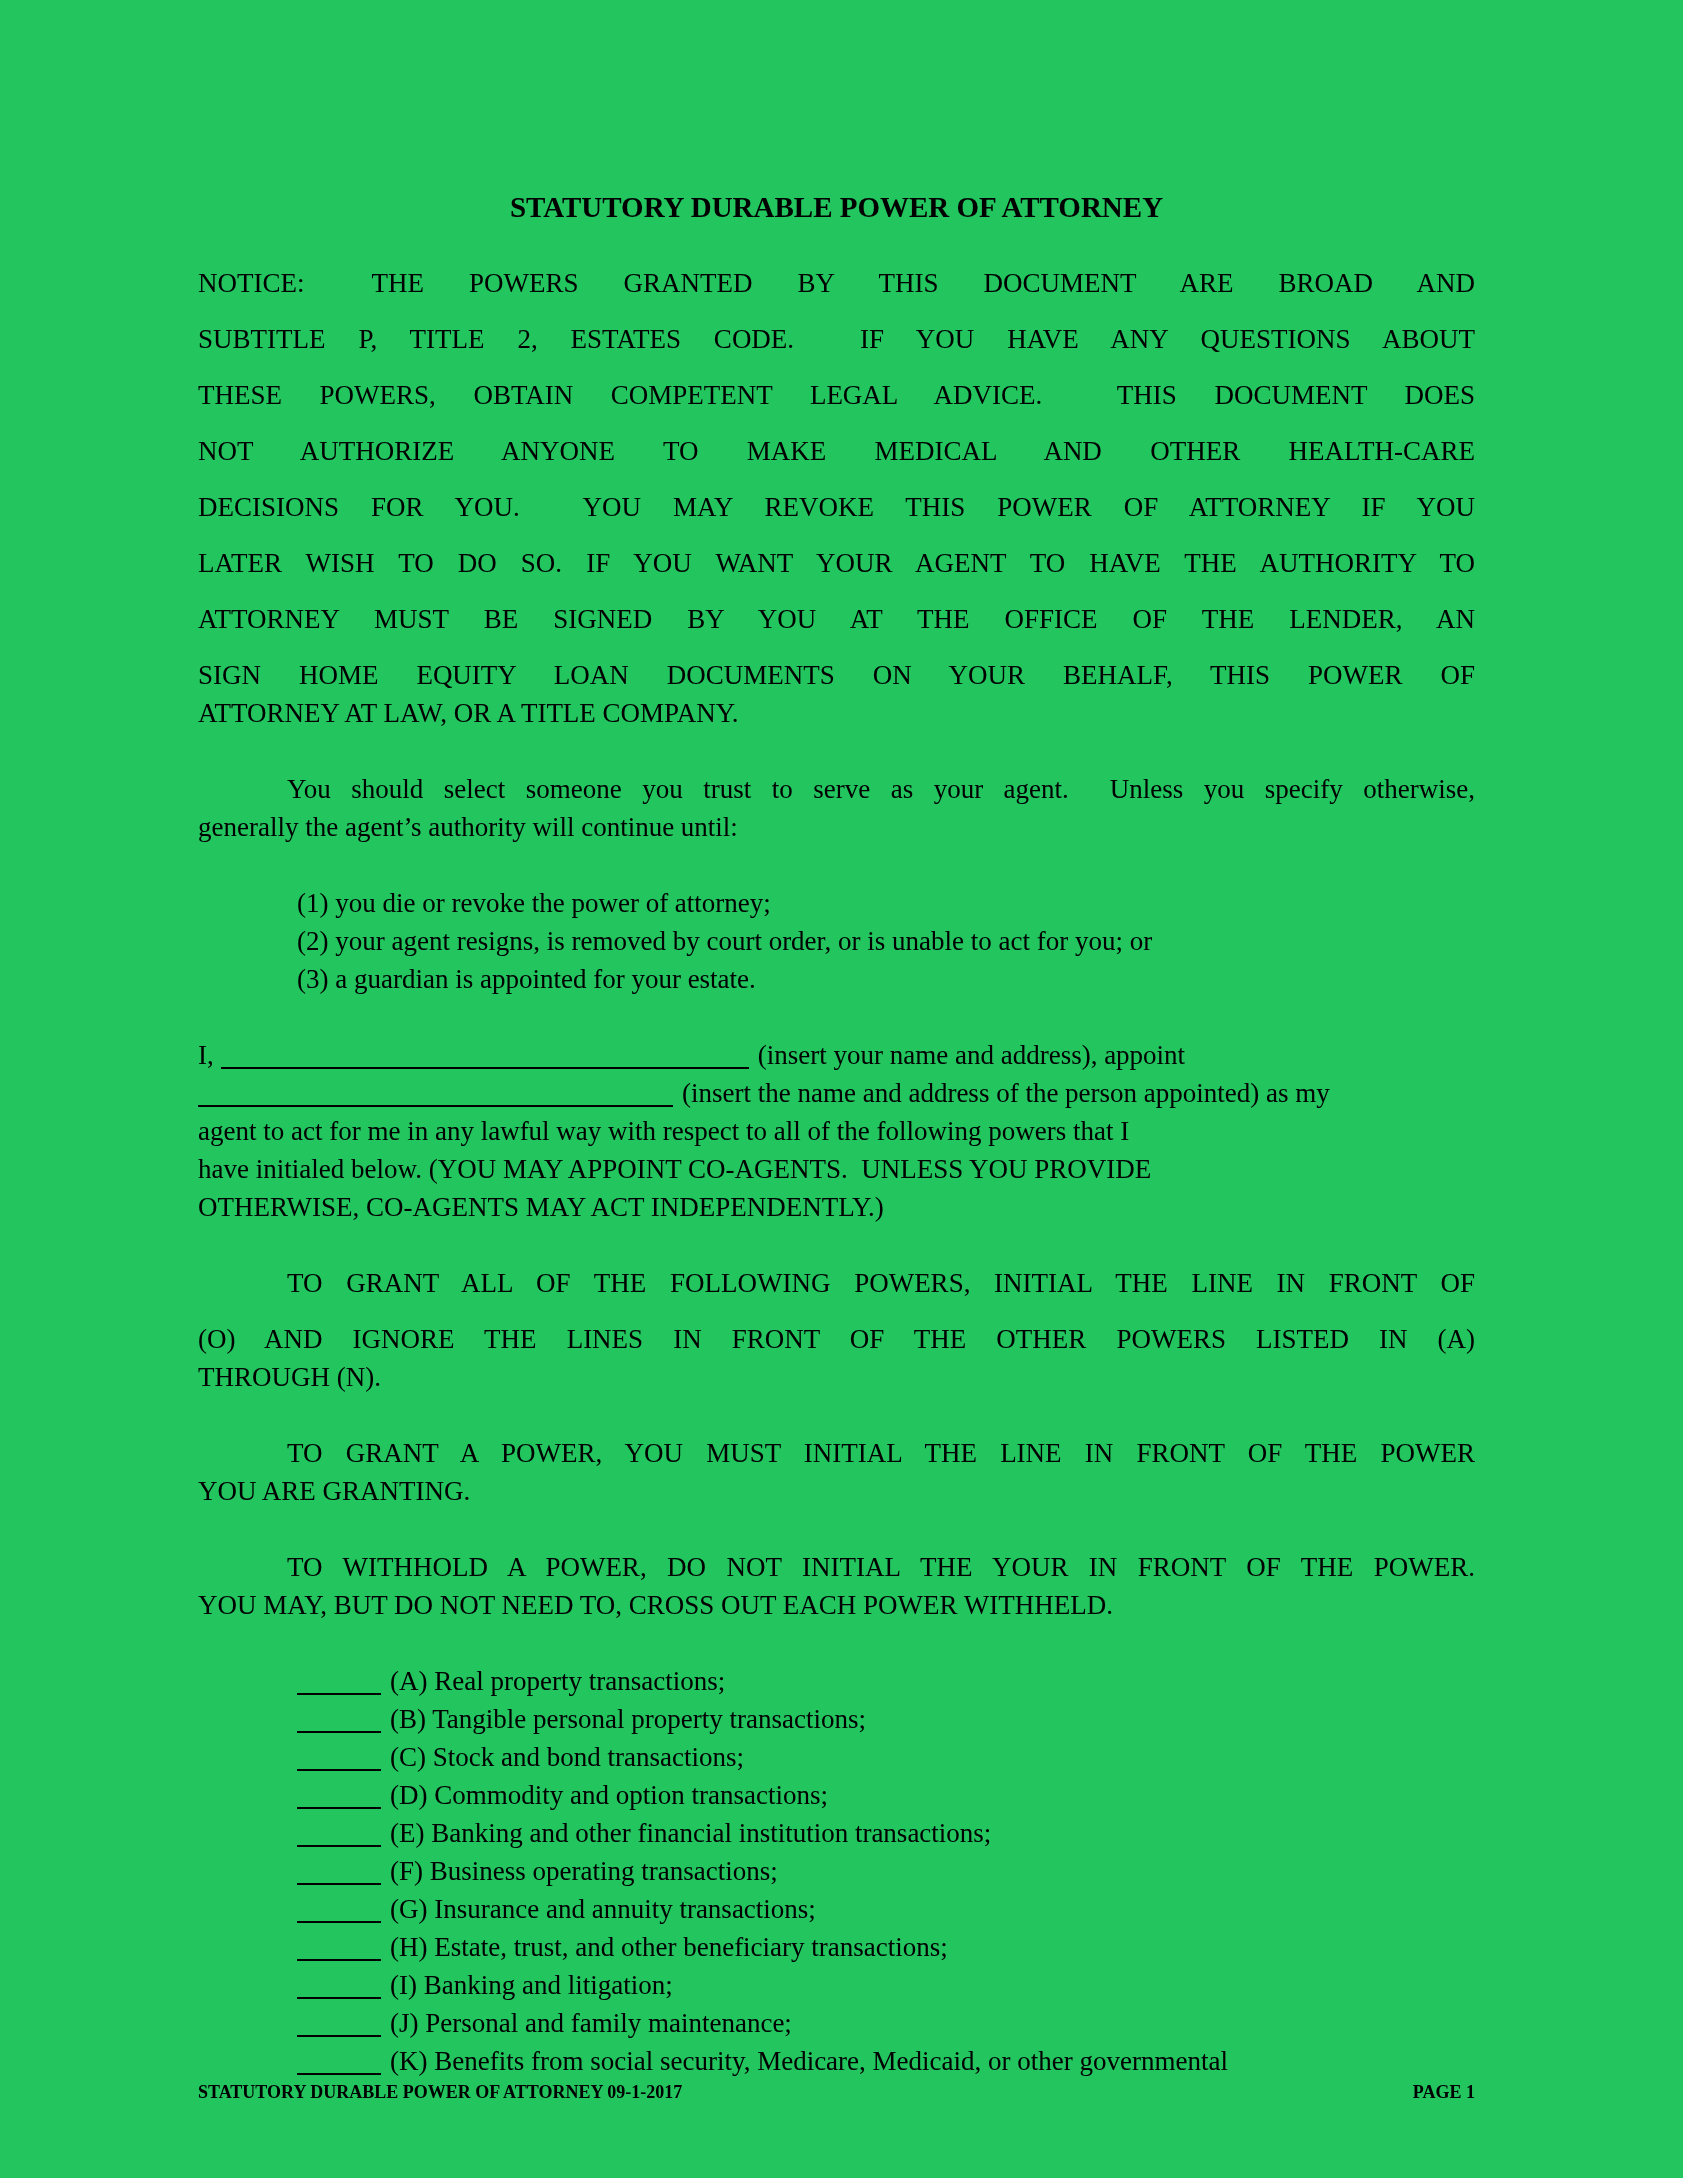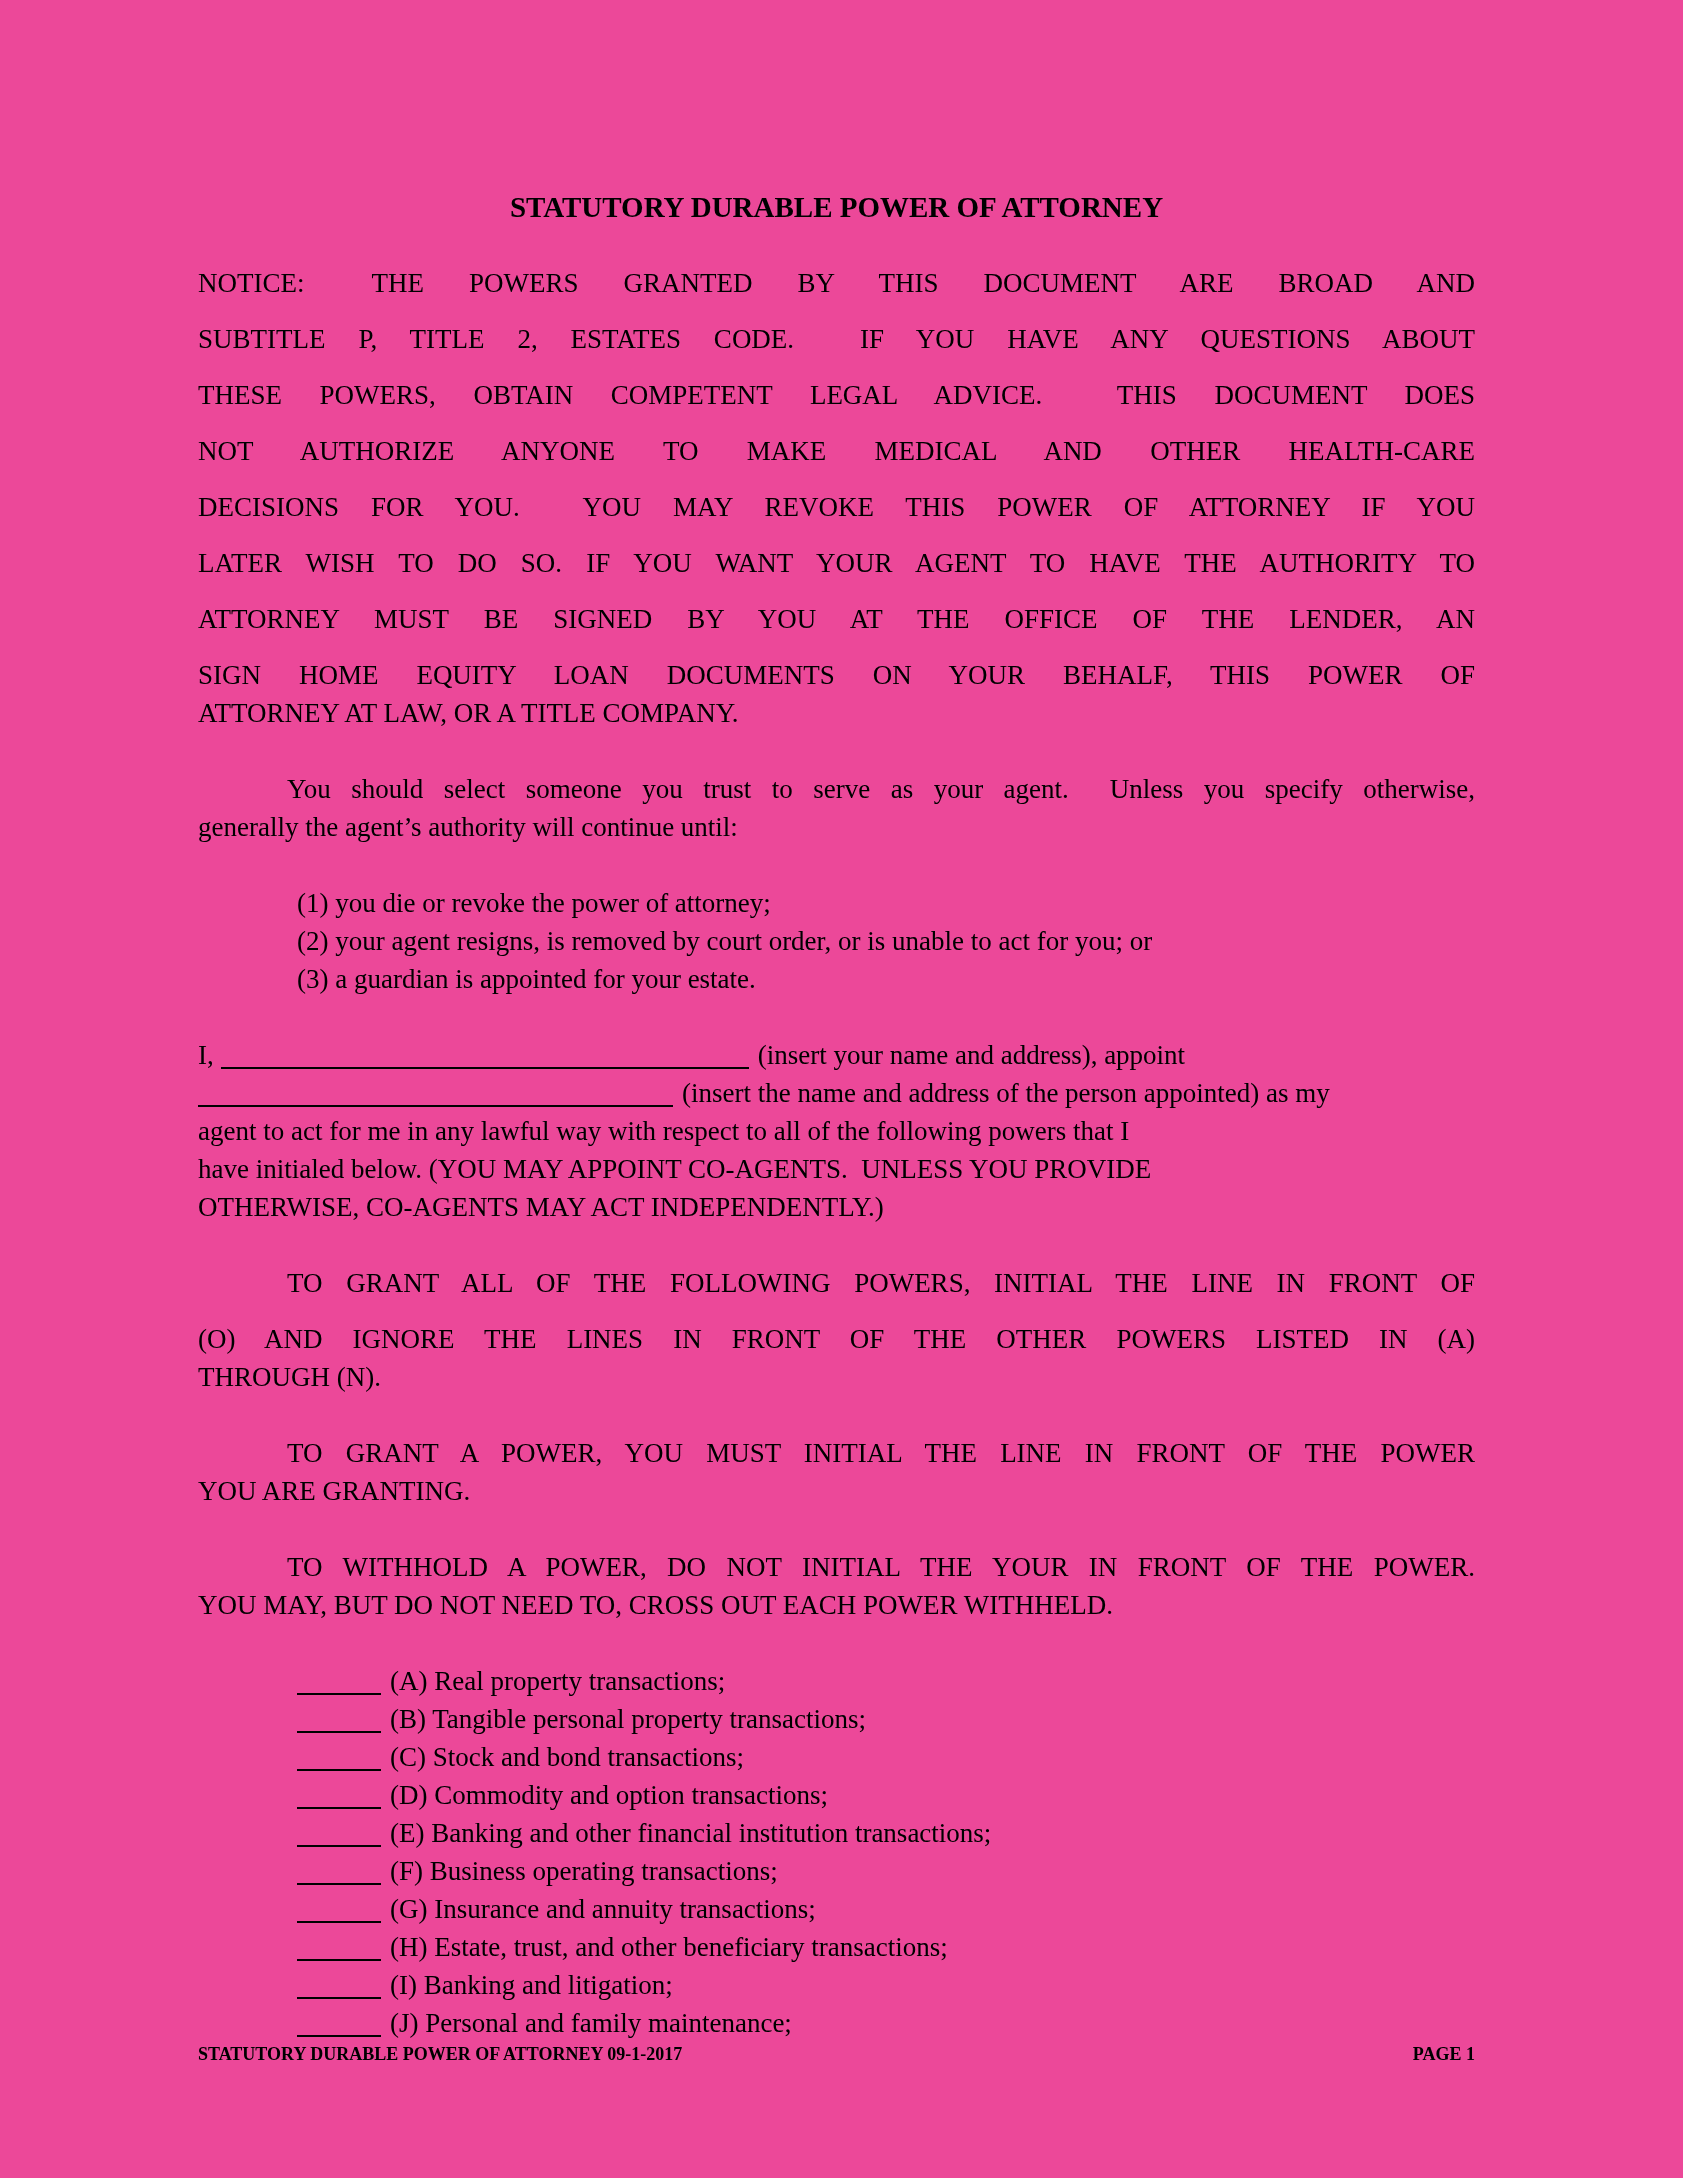--- a/index.html
+++ b/index.html
@@ -2,21 +2,21 @@
 <html><head>
 <meta charset="utf-8">
 <style>
   html, body { margin: 0; padding: 0; background: #ffffff; }
   .page {
     position: relative;
     width: 1683px;
     height: 2178px;
     box-sizing: border-box;
     padding: 188px 208px 0 198px;
-    background: #ec4899;
+    background: #22c55e;
     color: #000000;
     font-family: "Liberation Serif", "DejaVu Serif", serif;
     font-size: 27px;
     line-height: 38px;
   }
   .doc-title {
     font-weight: bold;
     font-size: 29px;
     text-align: center;
     line-height: 38px;
@@ -106,20 +106,21 @@
     <div class="power-row"><span class="blank blank-initial"></span><span>(A) Real property transactions;</span></div>
     <div class="power-row"><span class="blank blank-initial"></span><span>(B) Tangible personal property transactions;</span></div>
     <div class="power-row"><span class="blank blank-initial"></span><span>(C) Stock and bond transactions;</span></div>
     <div class="power-row"><span class="blank blank-initial"></span><span>(D) Commodity and option transactions;</span></div>
     <div class="power-row"><span class="blank blank-initial"></span><span>(E) Banking and other financial institution transactions;</span></div>
     <div class="power-row"><span class="blank blank-initial"></span><span>(F) Business operating transactions;</span></div>
     <div class="power-row"><span class="blank blank-initial"></span><span>(G) Insurance and annuity transactions;</span></div>
     <div class="power-row"><span class="blank blank-initial"></span><span>(H) Estate, trust, and other beneficiary transactions;</span></div>
     <div class="power-row"><span class="blank blank-initial"></span><span>(I) Banking and litigation;</span></div>
     <div class="power-row"><span class="blank blank-initial"></span><span>(J) Personal and family maintenance;</span></div>
+    <div class="power-row"><span class="blank blank-initial"></span><span>(K) Benefits from social security, Medicare, Medicaid, or other governmental</span></div>
   </div>
 
   <div class="footer">
     <div>STATUTORY DURABLE POWER OF ATTORNEY  09-1-2017</div>
     <div>PAGE 1</div>
   </div>
 
 </div>
 
 

